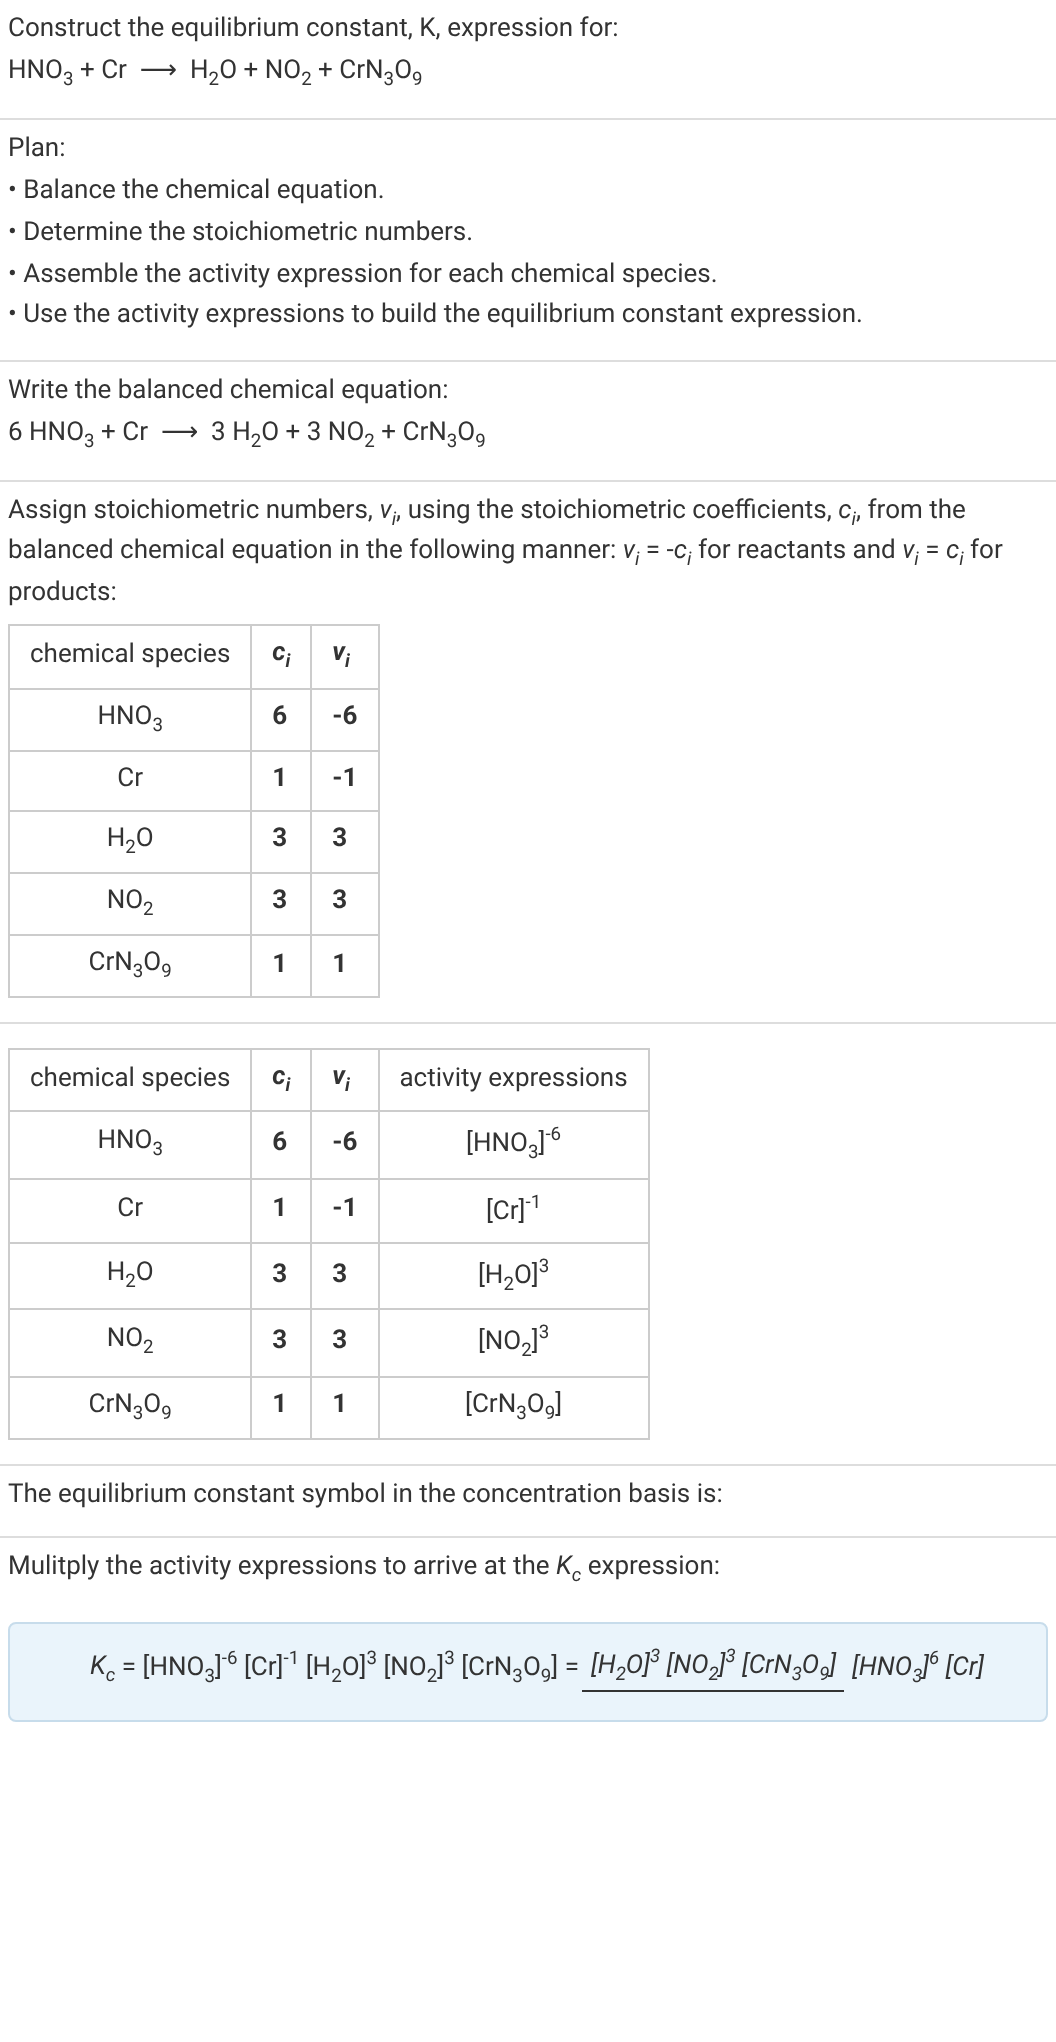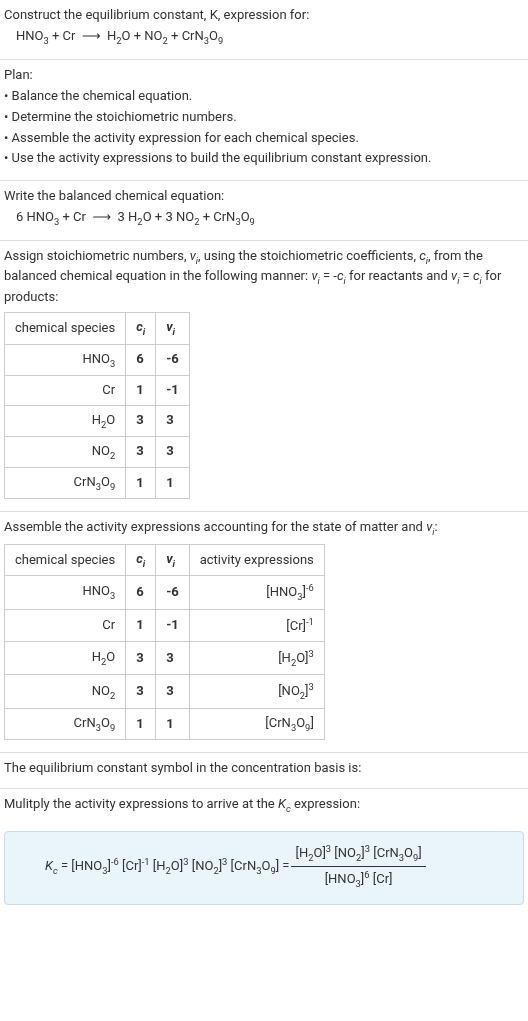--- a/index.html
+++ b/index.html
@@ -17,39 +17,39 @@
     }
     hr {
       border: none;
       border-top: 1px solid #ddd;
       margin: 0;
     }
     .intro-line, .step-line {
       margin: 2px 0;
     }
     .equation {
-      margin: 2px 12px;
+      margin: 2px 0;
     }
     sub {
       font-size: 0.72em;
       vertical-align: sub;
     }
     sup {
       font-size: 0.72em;
       vertical-align: super;
     }
     table {
       border-collapse: collapse;
       margin: 6px 0 2px 0;
     }
     th, td {
       border: 1px solid #ccc;
       padding: 5px 10px;
       font-size: 13px;
-      text-align: right;
+      text-align: center;
       font-weight: normal;
     }
     th {
       background: #fff;
     }
     td.center, th.center {
       text-align: left;
       font-weight: bold;
     }
     .answer-box {
@@ -63,24 +63,25 @@
       margin-bottom: 6px;
     }
     .kc-eq {
       display: flex;
       align-items: center;
       flex-wrap: wrap;
       padding-left: 28px;
     }
     .frac {
       display: inline-flex;
-      flex-direction: column;
+      flex-direction: row;
       align-items: center;
       vertical-align: middle;
       margin: 0 2px;
+      font-style: italic;
     }
     .frac .num {
       border-bottom: 1px solid #333;
       padding: 0 4px 1px 4px;
     }
     .frac .den {
       padding: 1px 4px 0 4px;
     }
   </style>
 </head>
@@ -146,23 +147,20 @@
       <td>CrN<sub>3</sub>O<sub>9</sub></td>
       <td class="center">1</td>
       <td class="center">1</td>
     </tr>
   </tbody>
     </table>
 </div>
 <hr>
 
 <div class="section">
-  <div>
-    Assemble the activity expressions accounting for the state of matter and <i>ν<sub>i</sub></i>:
-  </div>
   <table>
     <tbody>
         <tr>
       <th>chemical species</th>
       <th class="center"><i>c<sub>i</sub></i></th>
       <th class="center"><i>ν<sub>i</sub></i></th>
       <th>activity expressions</th>
     </tr>
     <tr>
       <td>HNO<sub>3</sub></td>

